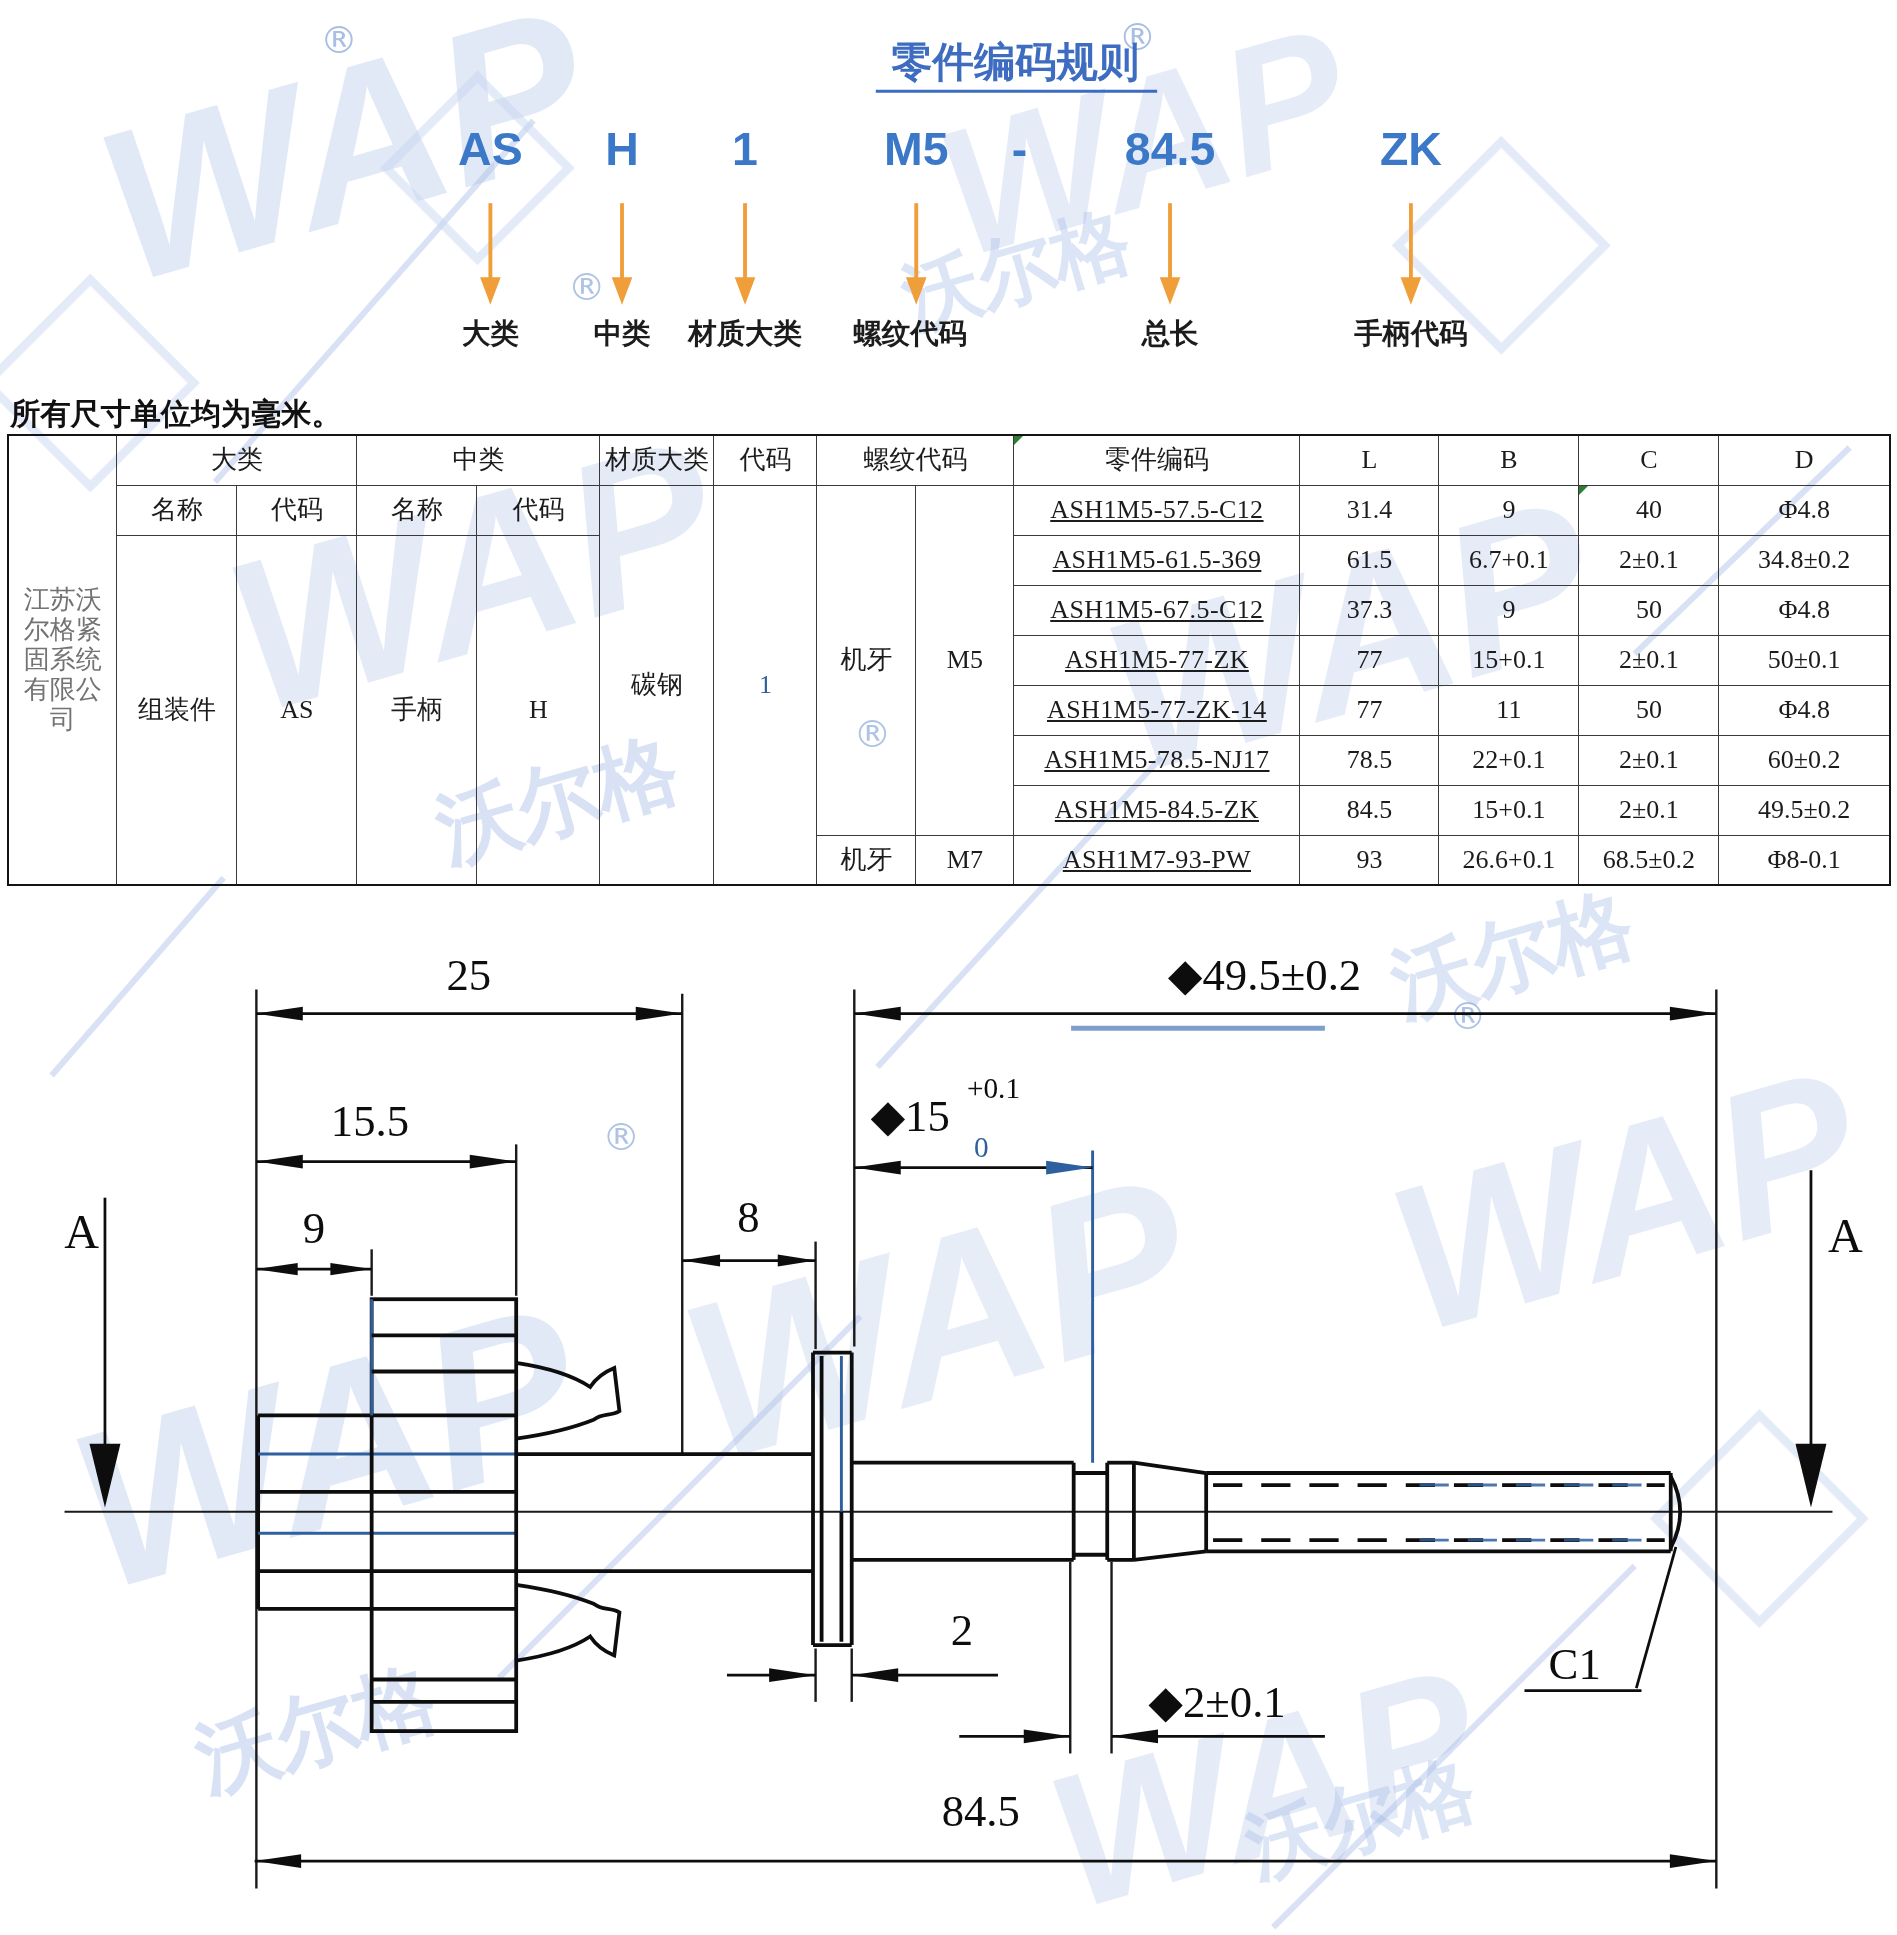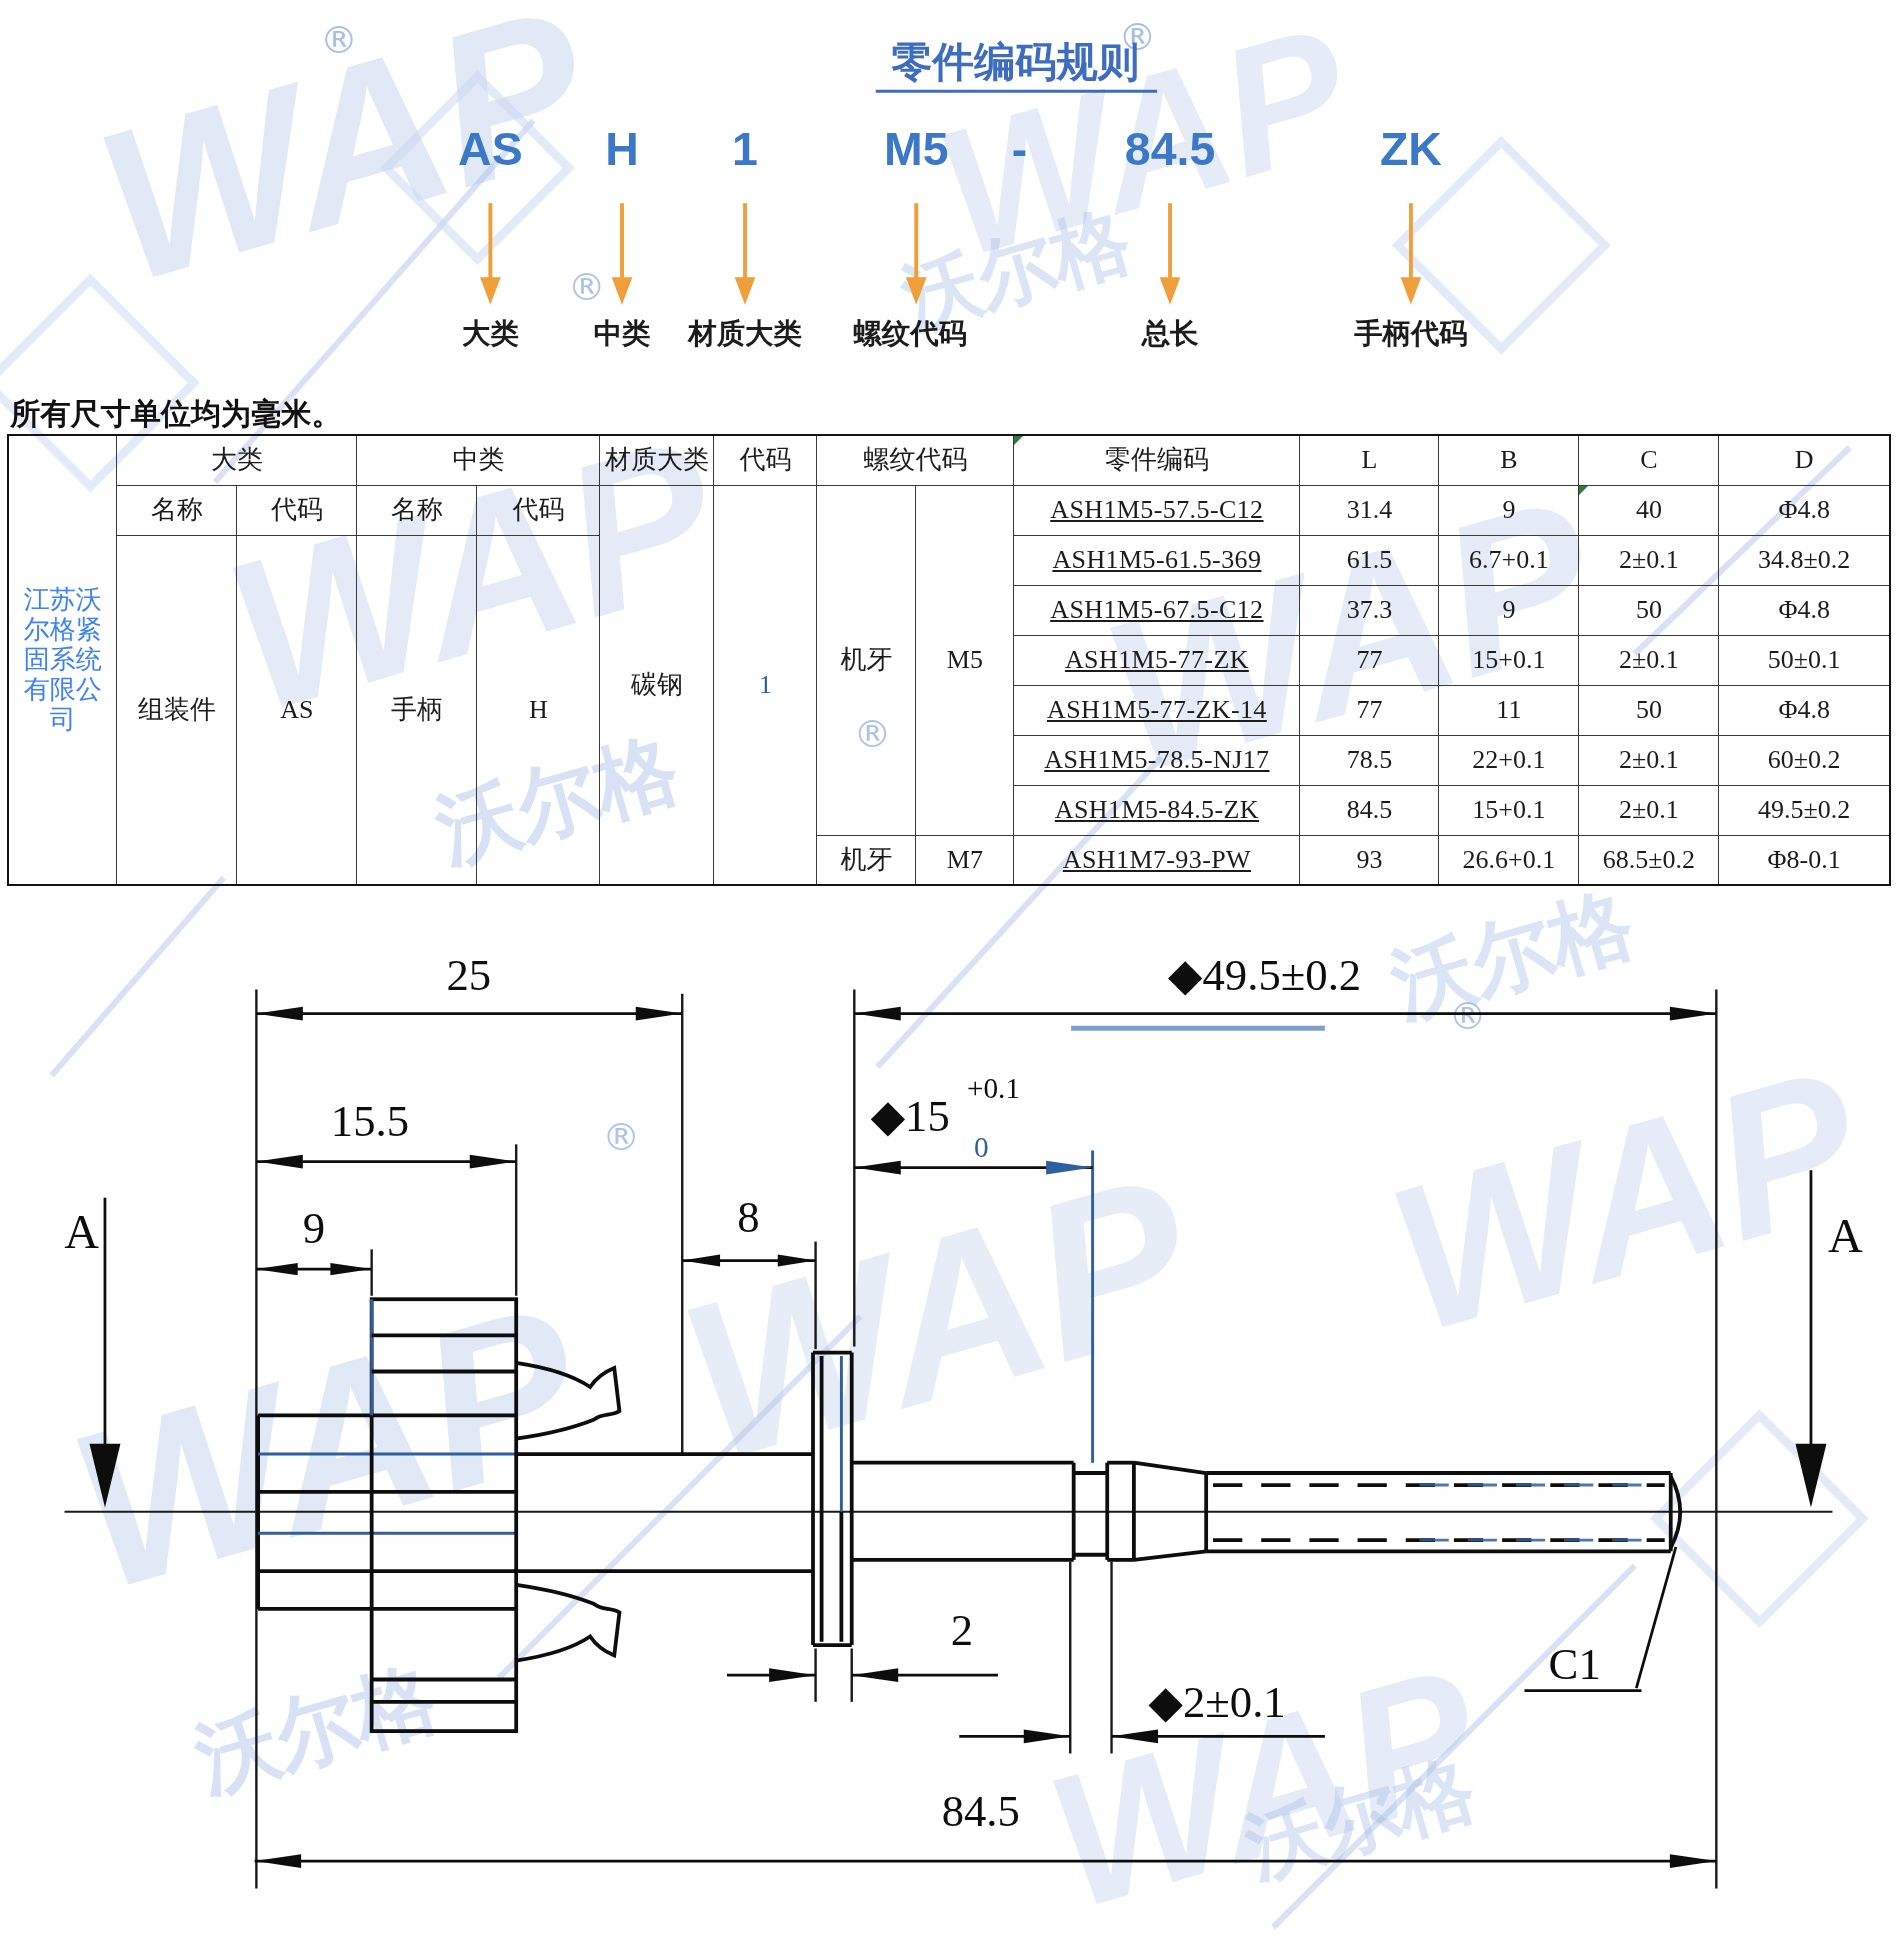--- a/index.html
+++ b/index.html
@@ -40,21 +40,21 @@
     font-family: "Liberation Serif", serif; color: #1c1c1c;
     background: transparent; z-index: 3;
   }
   table.spec td {
     border: 1.4px solid #3a3a3a; text-align: center; vertical-align: middle;
     font-size: 26px; height: 50px; padding: 0 3.4px; position: relative;
     overflow: hidden; line-height: 1.15;
   }
   table.spec { border: 2.6px solid #141414; }
   td.hd { font-size: 27px; }
-  td.company { font-size: 22.4px; line-height: 1.45; word-break: break-all; padding: 0 5.2px; color: #3b82f6; }
+  td.company { font-size: 22.4px; line-height: 1.45; word-break: break-all; padding: 0 5.2px; color: #737373; }
   td.code-cell { text-align: left; padding-left: 10.3px; letter-spacing: 0.4px; text-decoration: underline; }
   .gtri { position: absolute; top: 0; left: 0; width: 0; height: 0;
           border-top: 9.5px solid #2e7d32; border-right: 9.5px solid transparent; }
 </style>
 </head>
 <body>
 
 <div class="page">
 
   <svg width="1897" height="1936" viewBox="0 0 2205 2250" style="position:absolute;left:0;top:0;z-index:1" xmlns="http://www.w3.org/2000/svg">

